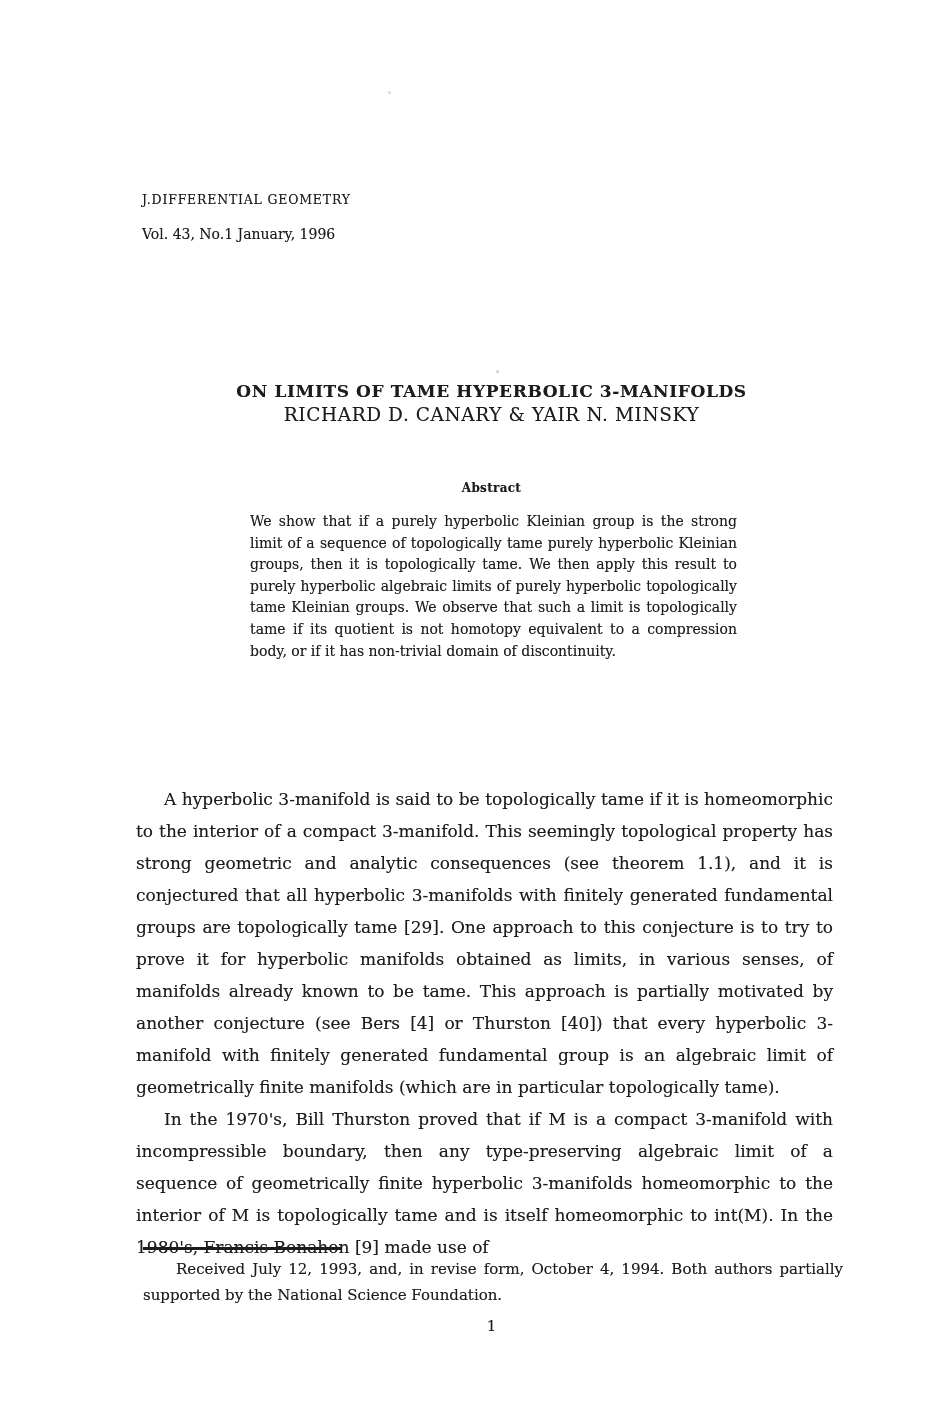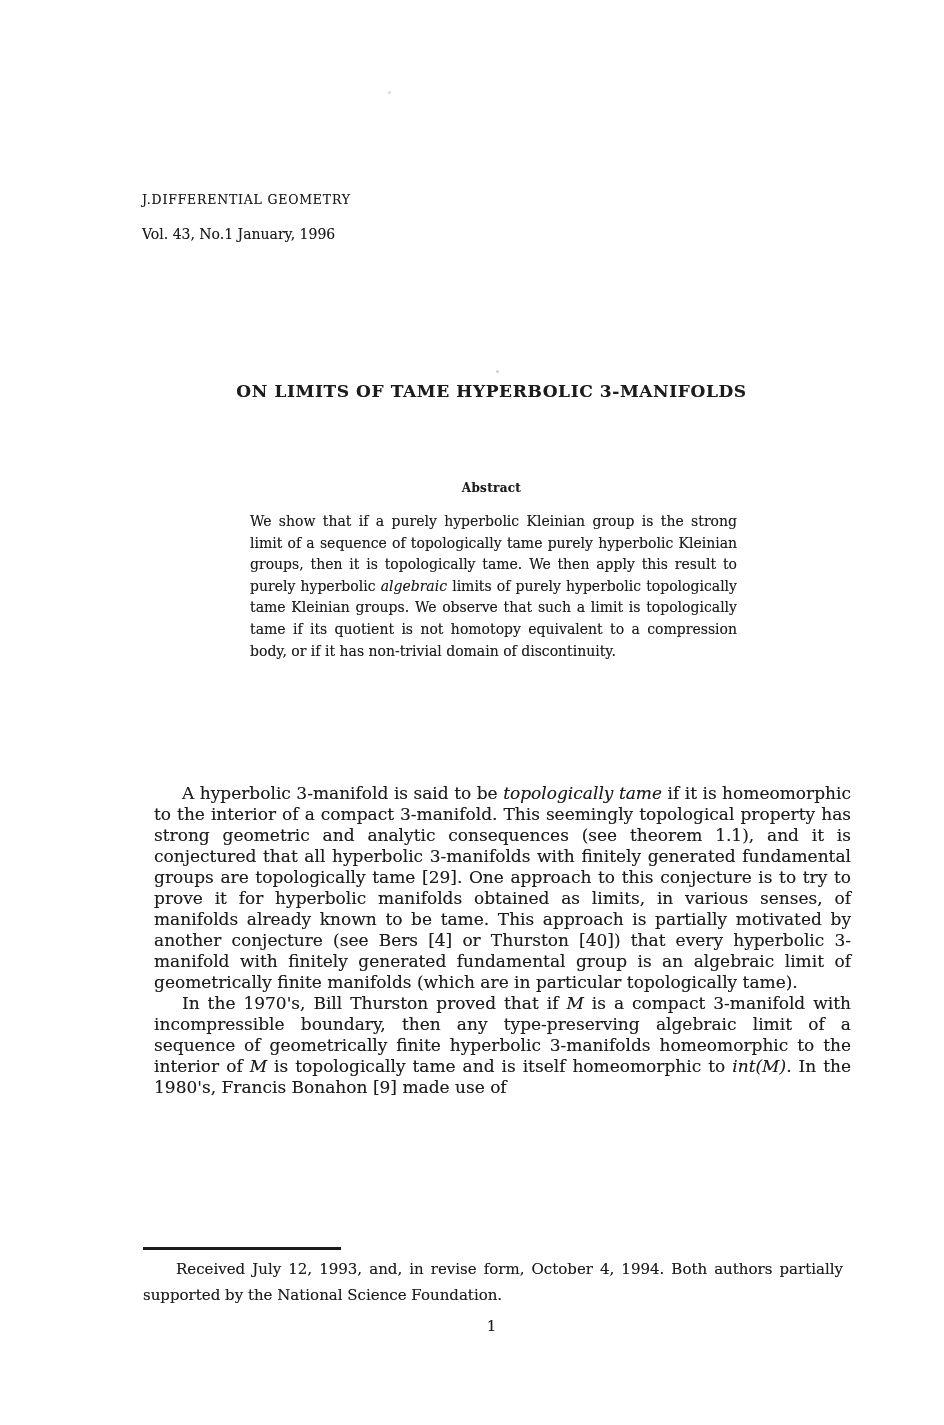--- a/index.html
+++ b/index.html
@@ -25,26 +25,26 @@
 
   .abstract-heading { top: 481px; font-weight: bold; font-size: 12px; letter-spacing: 0.3px; }
   .abstract-body {
     position: absolute; left: 250px; top: 511px; width: 487px;
     font-size: 14px; line-height: 21.6px; text-align: justify;
   }
 
   .section-heading { top: 736px; font-weight: bold; font-size: 20px; white-space: pre; }
 
   .intro-body {
-    position: absolute; left: 154px; top: 783px; width: 697px;
-    font-size: 17px; line-height: 21px; text-align: justify;
+    position: absolute; left: 136px; top: 783px; width: 697px;
+    font-size: 17px; line-height: 32px; text-align: justify;
   }
   .intro-body p { margin: 0; text-indent: 28px; }
 
-  .it { font-style: italic; }
+  .it { }
 
   .footnote-rule {
     position: absolute; left: 143px; top: 1247px; width: 198px; height: 3px;
     background: #1c1c1c;
   }
   .footnote-text {
     position: absolute; left: 143px; top: 1256px; width: 700px;
     font-size: 15px; line-height: 26px; text-align: justify; text-indent: 33px;
   }
   .page-number { top: 1317px; font-size: 15px; }
@@ -61,20 +61,21 @@
   <div class="scan-speck speck-1"></div>
   <div class="scan-speck speck-2"></div>
 
   <div class="journal-header">
     <div class="journal-name">J.DIFFERENTIAL GEOMETRY</div>
     <div class="journal-issue">Vol. 43, No.1 January, 1996</div>
   </div>
 
   <div class="col-center paper-title">ON LIMITS OF TAME HYPERBOLIC 3-MANIFOLDS</div>
 
+  <div class="col-center authors-line">RICHARD D. CANARY &amp; YAIR N. MINSKY</div>
 
   <div class="col-center abstract-heading">Abstract</div>
 
   <div class="abstract-body"><span>We show that if a purely hyperbolic Kleinian group is the strong limit of a sequence of topologically tame purely hyperbolic Kleinian groups, then it is topologically tame. We then apply this result to purely hyperbolic </span><span class="it">algebraic</span><span> limits of purely hyperbolic topologically tame Kleinian groups. We observe that such a limit is topologically tame if its quotient is not homotopy equivalent to a compression body, or if it has non-trivial domain of discontinuity.</span></div>
 
 
   <div class="intro-body">
     <p><span>A hyperbolic 3-manifold is said to be </span><span class="it">topologically tame</span><span> if it is homeomorphic to the interior of a compact 3-manifold. This seemingly topological property has strong geometric and analytic consequences (see theorem 1.1), and it is conjectured that all hyperbolic 3-manifolds with finitely generated fundamental groups are topologically tame [29]. One approach to this conjecture is to try to prove it for hyperbolic manifolds obtained as limits, in various senses, of manifolds already known to be tame. This approach is partially motivated by another conjecture (see Bers [4] or Thurston [40]) that every hyperbolic 3-manifold with finitely generated fundamental group is an algebraic limit of geometrically finite manifolds (which are in particular topologically tame).</span></p>
     <p><span>In the 1970's, Bill Thurston proved that if </span><span class="it">M</span><span> is a compact 3-manifold with incompressible boundary, then any type-preserving algebraic limit of a sequence of geometrically finite hyperbolic 3-manifolds homeomorphic to the interior of </span><span class="it">M</span><span> is topologically tame and is itself homeomorphic to </span><span class="it">int(M)</span><span>. In the 1980's, Francis Bonahon [9] made use of</span></p>
   </div>

